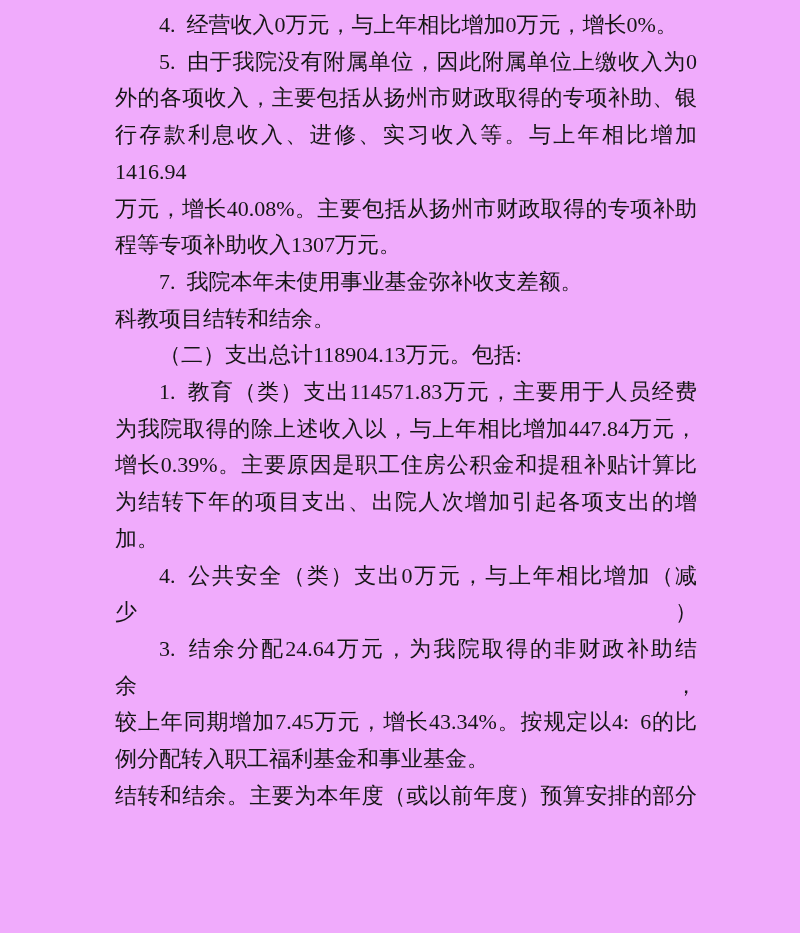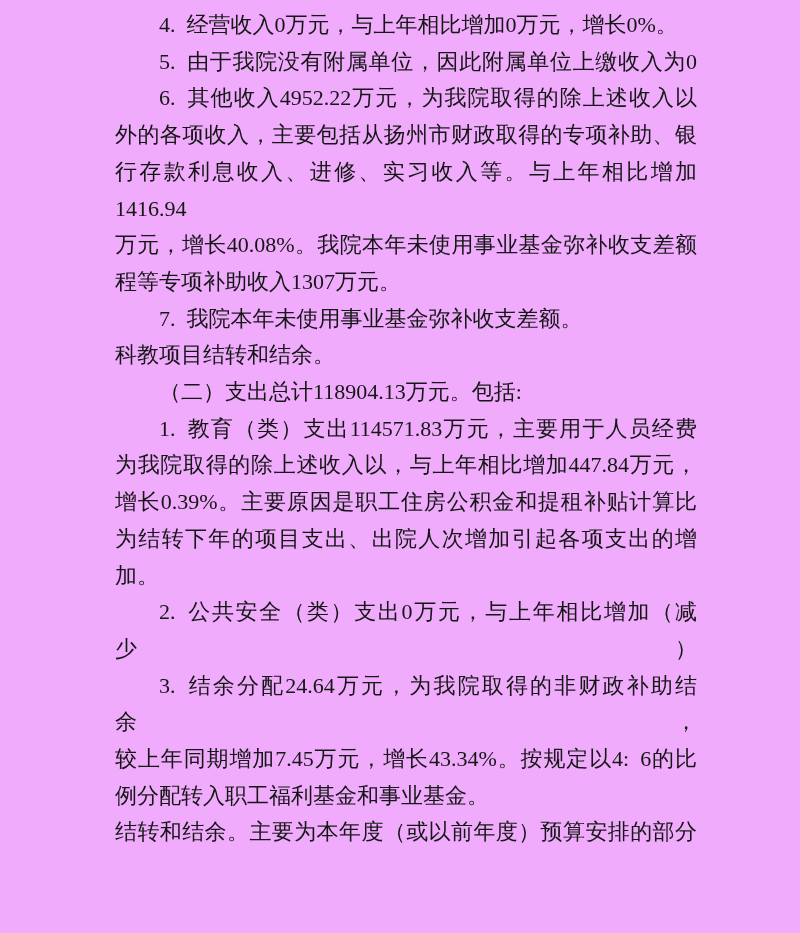--- a/index.html
+++ b/index.html
@@ -36,31 +36,30 @@
     text-indent: 44px;
   }
 </style>
 </head>
 <body>
 
 <div class="page">
   <div class="doc-body" id="doc-body">
       <div class="line first last">4. 经营收入0万元，与上年相比增加0万元，增长0%。</div>
       <div class="line first">5. 由于我院没有附属单位，因此附属单位上缴收入为0</div>
-      <div class="line first">6. 其他收入4952.22万元，为我院取得的除上述收入以</div>
       <div class="line">外的各项收入，主要包括从扬州市财政取得的专项补助、银</div>
       <div class="line">行存款利息收入、进修、实习收入等。与上年相比增加1416.94</div>
-      <div class="line">万元，增长40.08%。我院本年未使用事业基金弥补收支差额</div>
+      <div class="line">万元，增长40.08%。主要包括从扬州市财政取得的专项补助</div>
       <div class="line last">程等专项补助收入1307万元。</div>
       <div class="line first last">7. 我院本年未使用事业基金弥补收支差额。</div>
       <div class="line last">科教项目结转和结余。</div>
       <div class="line first last">（二）支出总计118904.13万元。包括:</div>
       <div class="line first">1. 教育（类）支出114571.83万元，主要用于人员经费</div>
       <div class="line">为我院取得的除上述收入以，与上年相比增加447.84万元，</div>
       <div class="line">增长0.39%。主要原因是职工住房公积金和提租补贴计算比</div>
       <div class="line last">为结转下年的项目支出、出院人次增加引起各项支出的增加。</div>
-      <div class="line first">2. 公共安全（类）支出0万元，与上年相比增加（减少）</div>
+      <div class="line first">4. 公共安全（类）支出0万元，与上年相比增加（减少）</div>
       <div class="line first">3. 结余分配24.64万元，为我院取得的非财政补助结余，</div>
       <div class="line">较上年同期增加7.45万元，增长43.34%。按规定以4: 6的比</div>
       <div class="line last">例分配转入职工福利基金和事业基金。</div>
       <div class="line">结转和结余。主要为本年度（或以前年度）预算安排的部分</div>
     </div>
 </div>
 
 </body></html>

